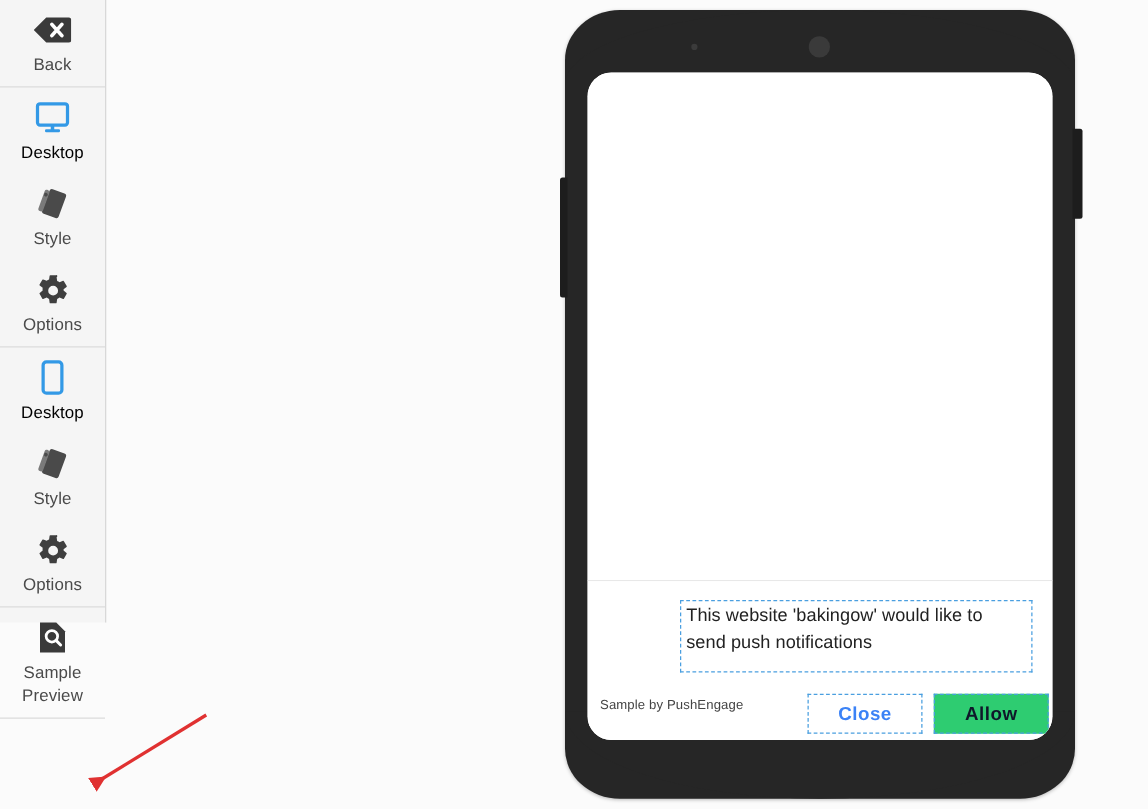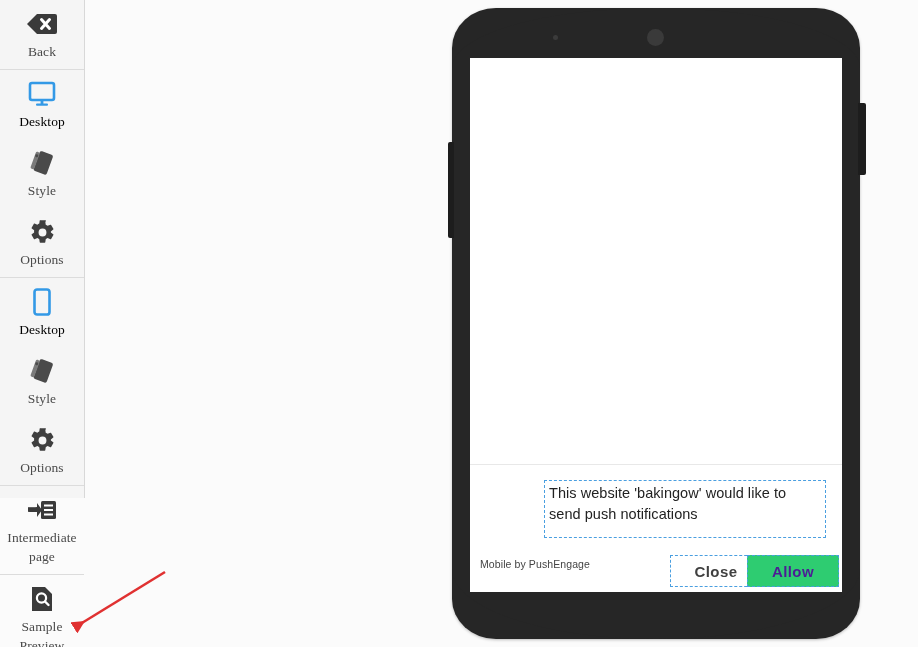--- a/index.html
+++ b/index.html
@@ -18,21 +18,20 @@
   
   #sidebar {
     position: absolute;
     left: 0;
     top: 0;
     width: 85px;
     height: 498px;
     background: #f5f5f5;
     border-right: 1px solid #d8d8d8;
     box-sizing: border-box;
-    font-family: Liberation Serif, serif;
   }
   .side-group {
     border-bottom: 1px solid #dcdcdc;
   }
 
   .side-item {
     display: flex;
     flex-direction: column;
     align-items: center;
     justify-content: flex-start;
@@ -111,20 +110,21 @@
   }
 
   
   #screen {
     position: absolute;
     left: 18px; top: 50px;
     width: 372px;
     height: 534px;
     background: #ffffff;
     overflow: hidden;
+    border-radius: 19px;
   }
   #screen-blank {
     height: 406px;
     background: #ffffff;
     border-bottom: 1px solid #e8e8e8;
   }
 
   #optin-panel {
     position: relative;
     height: 127px;
@@ -150,46 +150,46 @@
     position: absolute;
     left: 10px;
     top: 93px;
     font-size: 10.5px;
     color: #444;
     letter-spacing: 0.1px;
   }
 
   #btn-close {
     position: absolute;
-    left: 200px;
+    left: 176px;
     top: 90px;
     width: 92px;
     height: 32px;
     box-sizing: border-box;
     border: 1px dashed #4a9fe0;
     background: #ffffff;
-    color: #404040;
+    color: #3b82f6;
     font-size: 15px;
     font-weight: bold;
     display: flex;
     align-items: center;
     justify-content: center;
     cursor: pointer;
     letter-spacing: 0.4px;
   }
   #btn-allow {
     position: absolute;
     left: 277px;
     top: 90px;
     width: 92px;
     height: 32px;
     box-sizing: border-box;
     border: 1px dashed #4a9fe0;
     background: #2ecc71;
-    color: #4c1d95;
+    color: #0f172a;
     font-size: 15px;
     font-weight: bold;
     display: flex;
     align-items: center;
     justify-content: center;
     cursor: pointer;
     letter-spacing: 0.4px;
   }
 
   
@@ -276,35 +276,20 @@
     <div class="side-item">
       <span class="side-icon">
         <svg width="27" height="27" viewBox="0 0 24 24">
           <path fill="#3f3f3f" d="M19.43 12.98c.04-.32.07-.64.07-.98s-.03-.66-.07-.98l2.11-1.65a.5.5 0 0 0 .12-.64l-2-3.46a.5.5 0 0 0-.61-.22l-2.49 1a7.3 7.3 0 0 0-1.69-.98l-.38-2.65A.49.49 0 0 0 14 1h-4a.49.49 0 0 0-.49.42l-.38 2.65c-.61.25-1.17.58-1.69.98l-2.49-1a.5.5 0 0 0-.61.22l-2 3.46c-.13.22-.07.49.12.64l2.11 1.65c-.04.32-.07.65-.07.98s.03.66.07.98l-2.11 1.65a.5.5 0 0 0-.12.64l2 3.46c.12.22.39.3.61.22l2.49-1c.52.4 1.08.73 1.69.98l.38 2.65c.04.24.25.42.49.42h4c.24 0 .45-.18.49-.42l.38-2.65c.61-.25 1.17-.58 1.69-.98l2.49 1c.22.08.49 0 .61-.22l2-3.46a.5.5 0 0 0-.12-.64l-2.11-1.65zM12 15.5A3.5 3.5 0 1 1 12 8.5a3.5 3.5 0 0 1 0 7z"></path>
         </svg>
       </span>
       <span class="side-label">Options</span>
     </div>
   </div>
 
-  <div class="side-group">
-    <div class="side-item">
-      <span class="side-icon">
-        <svg width="28" height="22" viewBox="0 0 28 22">
-          <path d="M0 8 L9 8 M9 8 L9 4 L14 11 L9 18 L9 13 L0 13 Z" fill="#3a3a3a"></path>
-          <rect x="0" y="8.2" width="9" height="4.6" fill="#3a3a3a"></rect>
-          <rect x="13" y="2" width="15" height="18" rx="1.5" fill="#3a3a3a"></rect>
-          <rect x="16" y="5.5" width="9" height="2" fill="#ffffff"></rect>
-          <rect x="16" y="10" width="9" height="2" fill="#ffffff"></rect>
-          <rect x="16" y="14.5" width="9" height="2" fill="#ffffff"></rect>
-        </svg>
-      </span>
-      <span class="side-label">Intermediate page</span>
-    </div>
-  </div>
 
   <div class="side-group">
     <div class="side-item">
       <span class="side-icon">
         <svg width="24" height="27" viewBox="0 0 24 27">
           <path d="M2 1 H15 L22 8 V25 H2 Z" fill="#3a3a3a"></path>
           <circle cx="11.5" cy="12" r="4.6" fill="none" stroke="#ffffff" stroke-width="2.2"></circle>
           <path d="M15 15.5 L18.5 19" stroke="#ffffff" stroke-width="2.4" stroke-linecap="round"></path>
         </svg>
       </span>
@@ -321,21 +306,21 @@
   <div id="camera-dot"></div>
   <div id="volume-rocker"></div>
   <div id="power-button"></div>
 
   <div id="screen">
     <div id="screen-blank"></div>
 
     <div id="optin-panel">
       <div id="optin-message">This website 'bakingow' would like to send push notifications</div>
 
-      <div id="powered-by">Mobile by PushEngage</div>
+      <div id="powered-by">Sample by PushEngage</div>
 
       <div id="btn-close">Close</div>
 
       <div id="btn-allow">Allow</div>
     </div>
   </div>
 </div>
 
 <svg id="arrow-annotation" viewBox="0 0 115 77">
   <defs>

